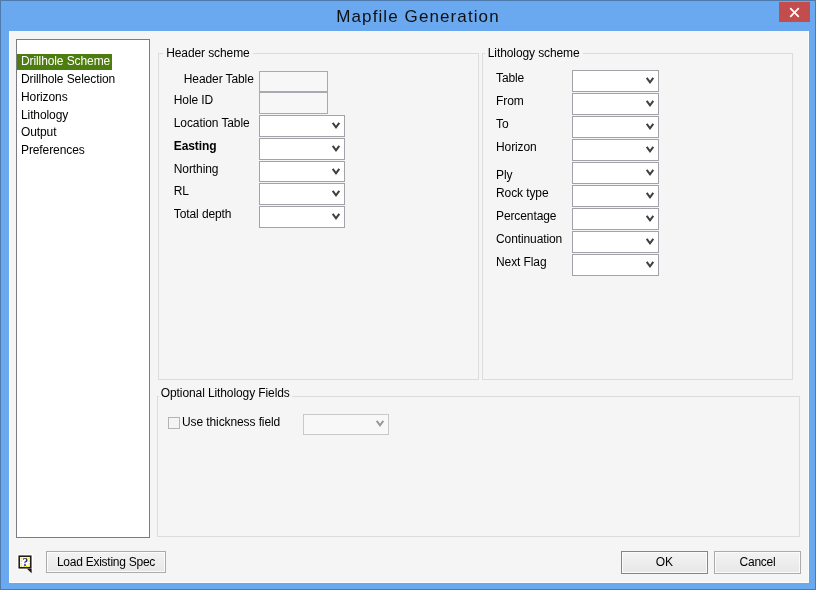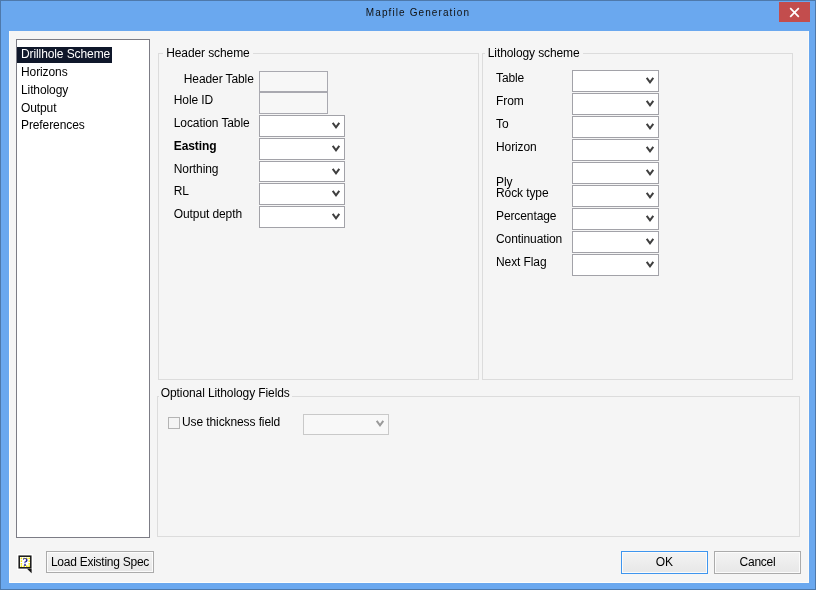--- a/index.html
+++ b/index.html
@@ -1,21 +1,21 @@
 <!DOCTYPE html>
 <html><head><meta charset="utf-8"><style>
 *{margin:0;padding:0;box-sizing:border-box}
 body{width:816px;height:590px;font-family:"Liberation Sans",sans-serif;font-size:12px;color:#000;letter-spacing:-0.1px;}
 .win{position:absolute;left:0;top:0;width:816px;height:590px;background:#6aa8ef;border:1px solid #4e79ab;}
-.title{position:absolute;left:0;right:0;top:6.3px;text-align:center;font-size:10px;letter-spacing:1.1px;color:#101010;margin-left:20px;}
+.title{position:absolute;left:0;right:0;top:6.3px;text-align:center;font-size:17px;letter-spacing:1.1px;color:#101010;margin-left:20px;}
 .close{position:absolute;left:778px;top:1px;width:31px;height:20px;background:#c34d4d;display:flex;align-items:center;justify-content:center;}
 .client{position:absolute;left:8px;top:30px;width:800px;height:552px;background:#f5f5f5;box-shadow:inset 1px 0 0 #fbfbf9,inset -1px 0 0 #fbfbf9,inset 0 -1px 0 #fdfdfb;}
 .listbox{position:absolute;left:7px;top:8px;width:134px;height:499px;background:#fff;border:1px solid #7c7c85;padding-top:1px;}
 .li{height:17.7px;line-height:17.7px;padding-left:4px;white-space:nowrap;}
-.li.sel{background:#0f172a;color:#fff;width:fit-content;padding-right:1.5px;height:15.6px;line-height:15.6px;margin-top:6px;margin-bottom:1.55px;}
+.li.sel{background:#4d7c0f;color:#fff;width:fit-content;padding-right:1.5px;height:15.6px;line-height:15.6px;margin-top:13px;margin-bottom:1.55px;}
 .group{position:absolute;border:1px solid #dcdcdc;}
 .glabel{position:absolute;background:#f5f5f5;padding:0 3px;line-height:15px;height:15px;}
 .flabel{position:absolute;line-height:15px;white-space:nowrap;}
 .tinput{position:absolute;background:#f7f7f7;border:1px solid #a9a9b0;}
 .combo{position:absolute;background:#fff;border:1px solid #a2a2a8;}
 .combo .chev{position:absolute;right:2.6px;top:50%;margin-top:-3.9px;}
 .btn{position:absolute;border:1px solid #ababab;background:linear-gradient(#f3f3f3,#ededed 50%,#e7e7e7);box-shadow:inset 0 0 0 1px #fbfbfb;display:flex;align-items:center;justify-content:center;letter-spacing:-0.25px;}
 .cb{position:absolute;border:1px solid #b4b4b4;background:#f4f4f4;}
 .gray{color:#000000;}
 </style></head><body>
@@ -23,20 +23,21 @@
 <div class="title">Mapfile Generation</div>
 <div class="close">
       <svg width="11" height="11" viewBox="0 0 11 11">
         <path d="M1.2 1.2 L9.8 9.8 M9.8 1.2 L1.2 9.8" stroke="#fff" stroke-width="1.7"></path>
       </svg>
     </div>
 <div class="client">
 
 <div class="listbox">
 <div class="li sel">Drillhole Scheme</div>
+<div class="li">Drillhole Selection</div>
 <div class="li">Horizons</div>
 <div class="li">Lithology</div>
 <div class="li">Output</div>
 <div class="li">Preferences</div>
 </div>
 <div class="group" style="left:149px;top:22px;width:321px;height:327px;"></div>
 <div class="glabel" style="left:154.2px;top:14.5px;">Header scheme</div>
 <div class="group" style="left:473px;top:22px;width:311px;height:327px;"></div>
 <div class="glabel" style="left:475.8px;top:14.5px;">Lithology scheme</div>
 <div class="group" style="left:147.5px;top:364.5px;width:643.5px;height:141.5px;"></div>
@@ -62,21 +63,21 @@
         <svg class="chev" width="10" height="8" viewBox="0 0 10 8">
           <path d="M1.7 0.9 L5 5.4 L8.3 0.9" fill="none" stroke="#3f3f3f" stroke-width="2"></path>
         </svg>
       </div>
 <div class="flabel" style="left:164.8px;top:153.4px;">RL</div>
 <div class="combo" style="left:249.5px;top:152.4px;width:86.5px;height:21.5px;">
         <svg class="chev" width="10" height="8" viewBox="0 0 10 8">
           <path d="M1.7 0.9 L5 5.4 L8.3 0.9" fill="none" stroke="#3f3f3f" stroke-width="2"></path>
         </svg>
       </div>
-<div class="flabel" style="left:164.8px;top:176.1px;">Output depth</div>
+<div class="flabel" style="left:164.8px;top:176.1px;">Total depth</div>
 <div class="combo" style="left:249.5px;top:175.1px;width:86.5px;height:21.5px;">
         <svg class="chev" width="10" height="8" viewBox="0 0 10 8">
           <path d="M1.7 0.9 L5 5.4 L8.3 0.9" fill="none" stroke="#3f3f3f" stroke-width="2"></path>
         </svg>
       </div>
 <div class="flabel" style="left:487.0px;top:40.2px;">Table</div>
 <div class="combo" style="left:563px;top:39.2px;width:87px;height:21.5px;">
         <svg class="chev" width="10" height="8" viewBox="0 0 10 8">
           <path d="M1.7 0.9 L5 5.4 L8.3 0.9" fill="none" stroke="#3f3f3f" stroke-width="2"></path>
         </svg>
@@ -92,21 +93,21 @@
         <svg class="chev" width="10" height="8" viewBox="0 0 10 8">
           <path d="M1.7 0.9 L5 5.4 L8.3 0.9" fill="none" stroke="#3f3f3f" stroke-width="2"></path>
         </svg>
       </div>
 <div class="flabel" style="left:487.0px;top:109.2px;">Horizon</div>
 <div class="combo" style="left:563px;top:108.2px;width:87px;height:21.5px;">
         <svg class="chev" width="10" height="8" viewBox="0 0 10 8">
           <path d="M1.7 0.9 L5 5.4 L8.3 0.9" fill="none" stroke="#3f3f3f" stroke-width="2"></path>
         </svg>
       </div>
-<div class="flabel" style="left:487.0px;top:144px;text-align:right;">Ply</div>
+<div class="flabel" style="left:487.0px;top:137px;text-align:right;">Ply</div>
 <div class="combo" style="left:563px;top:131.2px;width:87px;height:21.5px;">
         <svg class="chev" width="10" height="8" viewBox="0 0 10 8">
           <path d="M1.7 0.9 L5 5.4 L8.3 0.9" fill="none" stroke="#3f3f3f" stroke-width="2"></path>
         </svg>
       </div>
 <div class="flabel" style="left:487.0px;top:155.2px;">Rock type</div>
 <div class="combo" style="left:563px;top:154.2px;width:87px;height:21.5px;">
         <svg class="chev" width="10" height="8" viewBox="0 0 10 8">
           <path d="M1.7 0.9 L5 5.4 L8.3 0.9" fill="none" stroke="#3f3f3f" stroke-width="2"></path>
         </svg>
@@ -149,16 +150,16 @@
 <circle cx="4.4" cy="9.8" r="0.85"></circle>
           <circle cx="12.2" cy="9.8" r="0.85"></circle>
 <circle cx="4.4" cy="12.2" r="0.85"></circle>
           <circle cx="7.1" cy="12.2" r="0.85"></circle>
           <circle cx="9.8" cy="12.2" r="0.85"></circle>
           <circle cx="12.2" cy="12.2" r="0.85"></circle>
 </g>
 <text x="8.4" y="12.2" font-family="Liberation Serif" font-size="11.5" font-weight="bold" fill="#26269c" text-anchor="middle">?</text>
 <path d="M10 14.7 L14.6 14.7 L14.6 19.3 Z" fill="#141414"></path>
 </svg>
-<div class="btn" style="left:37px;top:519.5px;width:108px;height:22.5px;">Load Existing Spec</div>
+<div class="btn" style="left:37px;top:519.5px;width:120px;height:22.5px;">Load Existing Spec</div>
 <div class="btn" style="left:611.5px;top:519.5px;width:87.5px;height:23.5px;border-color:#3e95ee;">OK</div>
 <div class="btn" style="left:705px;top:519.5px;width:87px;height:23.5px;">Cancel</div>
 </div>
   </div>
 </body></html>

